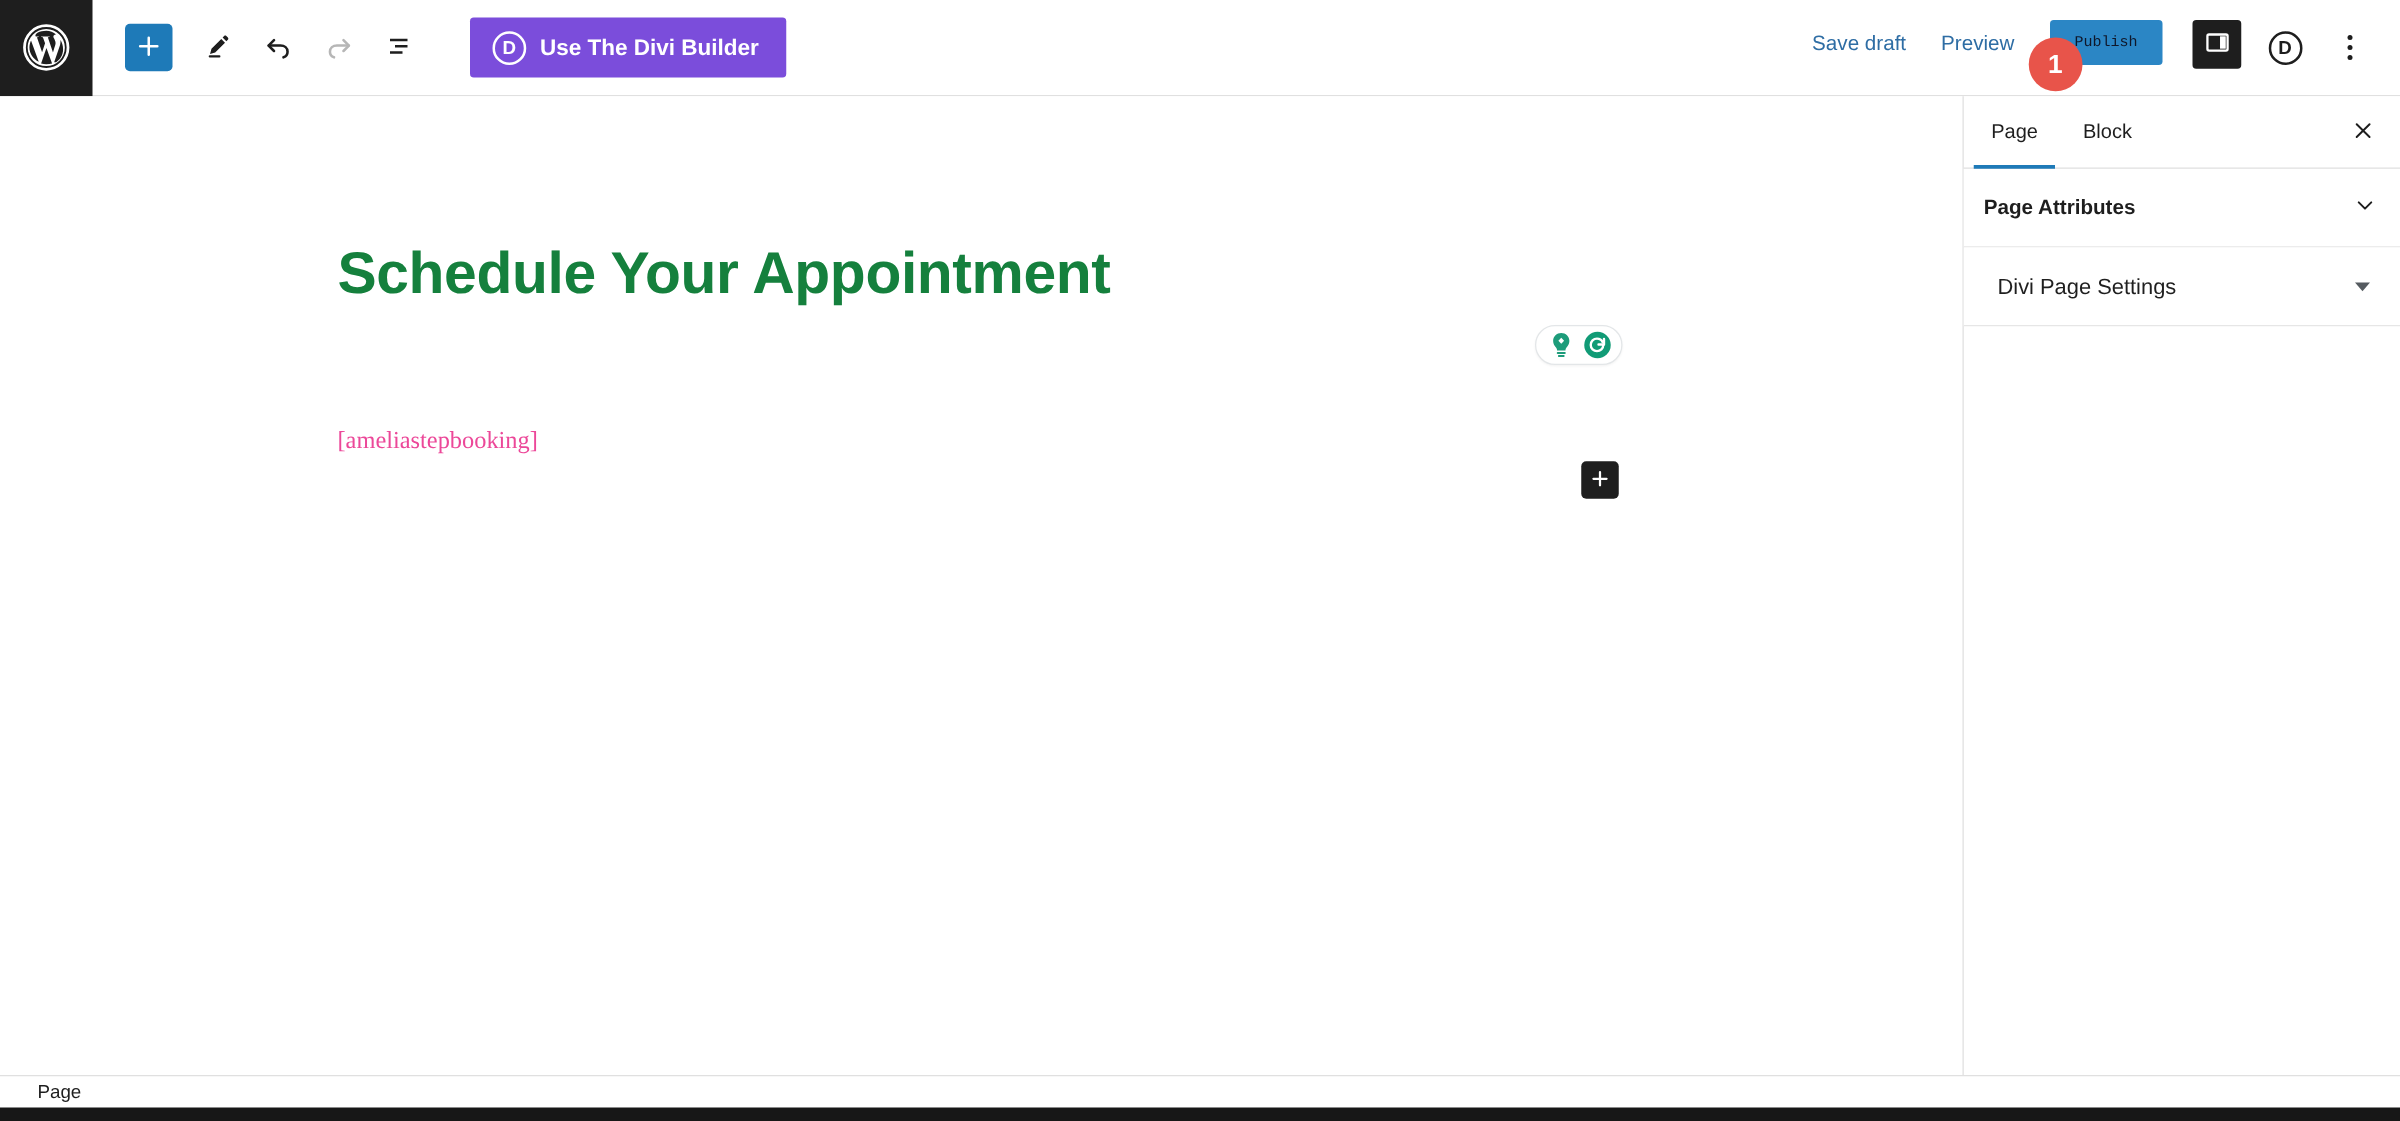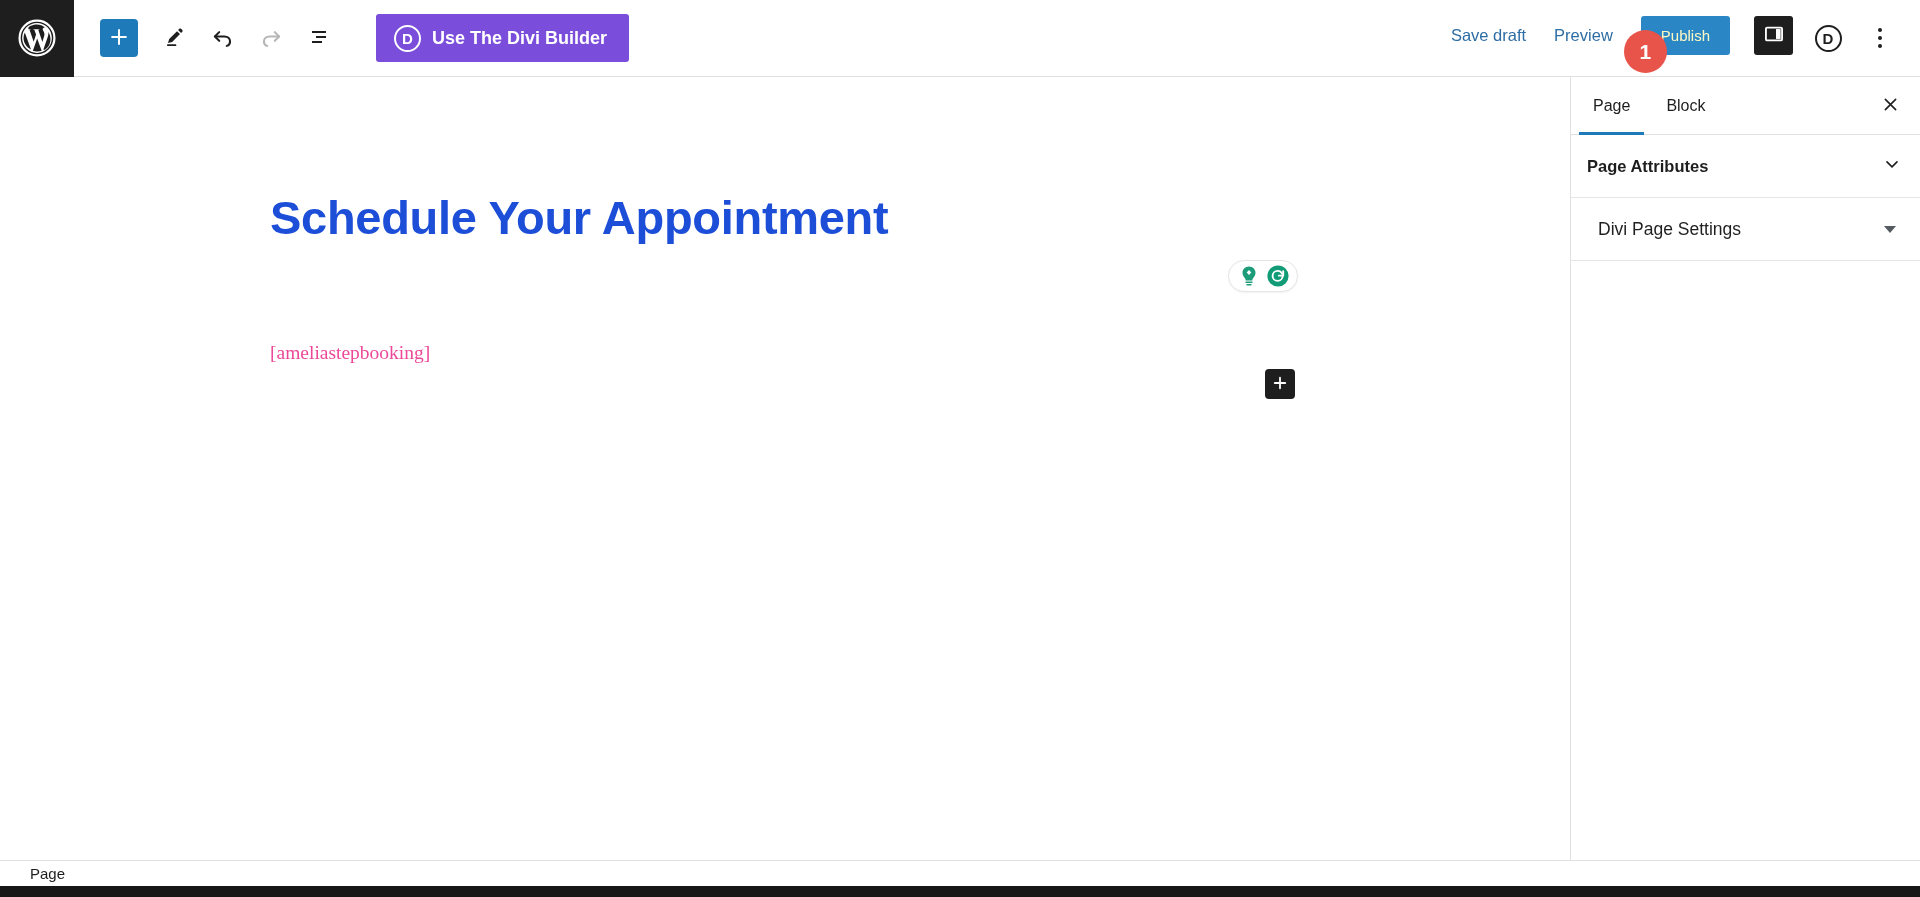--- a/index.html
+++ b/index.html
@@ -115,28 +115,28 @@
     border: none;
     color: #2e6da4;
     font-size: 16.5px;
     cursor: pointer;
     padding: 10px 14px;
     font-family: "Liberation Sans", sans-serif;
     white-space: nowrap;
   }
   .publish-btn {
     background: #2b86c5;
-    color: #fef9c3;
+    color: #0f172a;
     border: none;
     border-radius: 3px;
-    font-size: 15px;
+    font-size: 12px;
     padding: 11px 20px;
     margin-left: 14px;
     cursor: pointer;
-    font-family: Liberation Sans, sans-serif;
+    font-family: Liberation Mono, monospace;
     white-space: nowrap;
   }
   .notif-badge {
     position: absolute;
     left: 187px;
     top: 14px;
     width: 43px; height: 43px;
     background: #e8544a;
     color: #ffffff;
     border-radius: 50%;
@@ -197,21 +197,21 @@
     height: 783px;
     background: #ffffff;
     overflow: hidden;
   }
   .post-title {
     position: absolute;
     left: 270px;
     top: 82px;
     font-size: 47px;
     font-weight: bold;
-    color: #1d4ed8;
+    color: #15803d;
     letter-spacing: -0.3px;
     font-family: "Liberation Sans", sans-serif;
     white-space: nowrap;
     cursor: text;
   }
   .post-paragraph {
     position: absolute;
     left: 270px;
     top: 245px;
     font-size: 19.5px;

